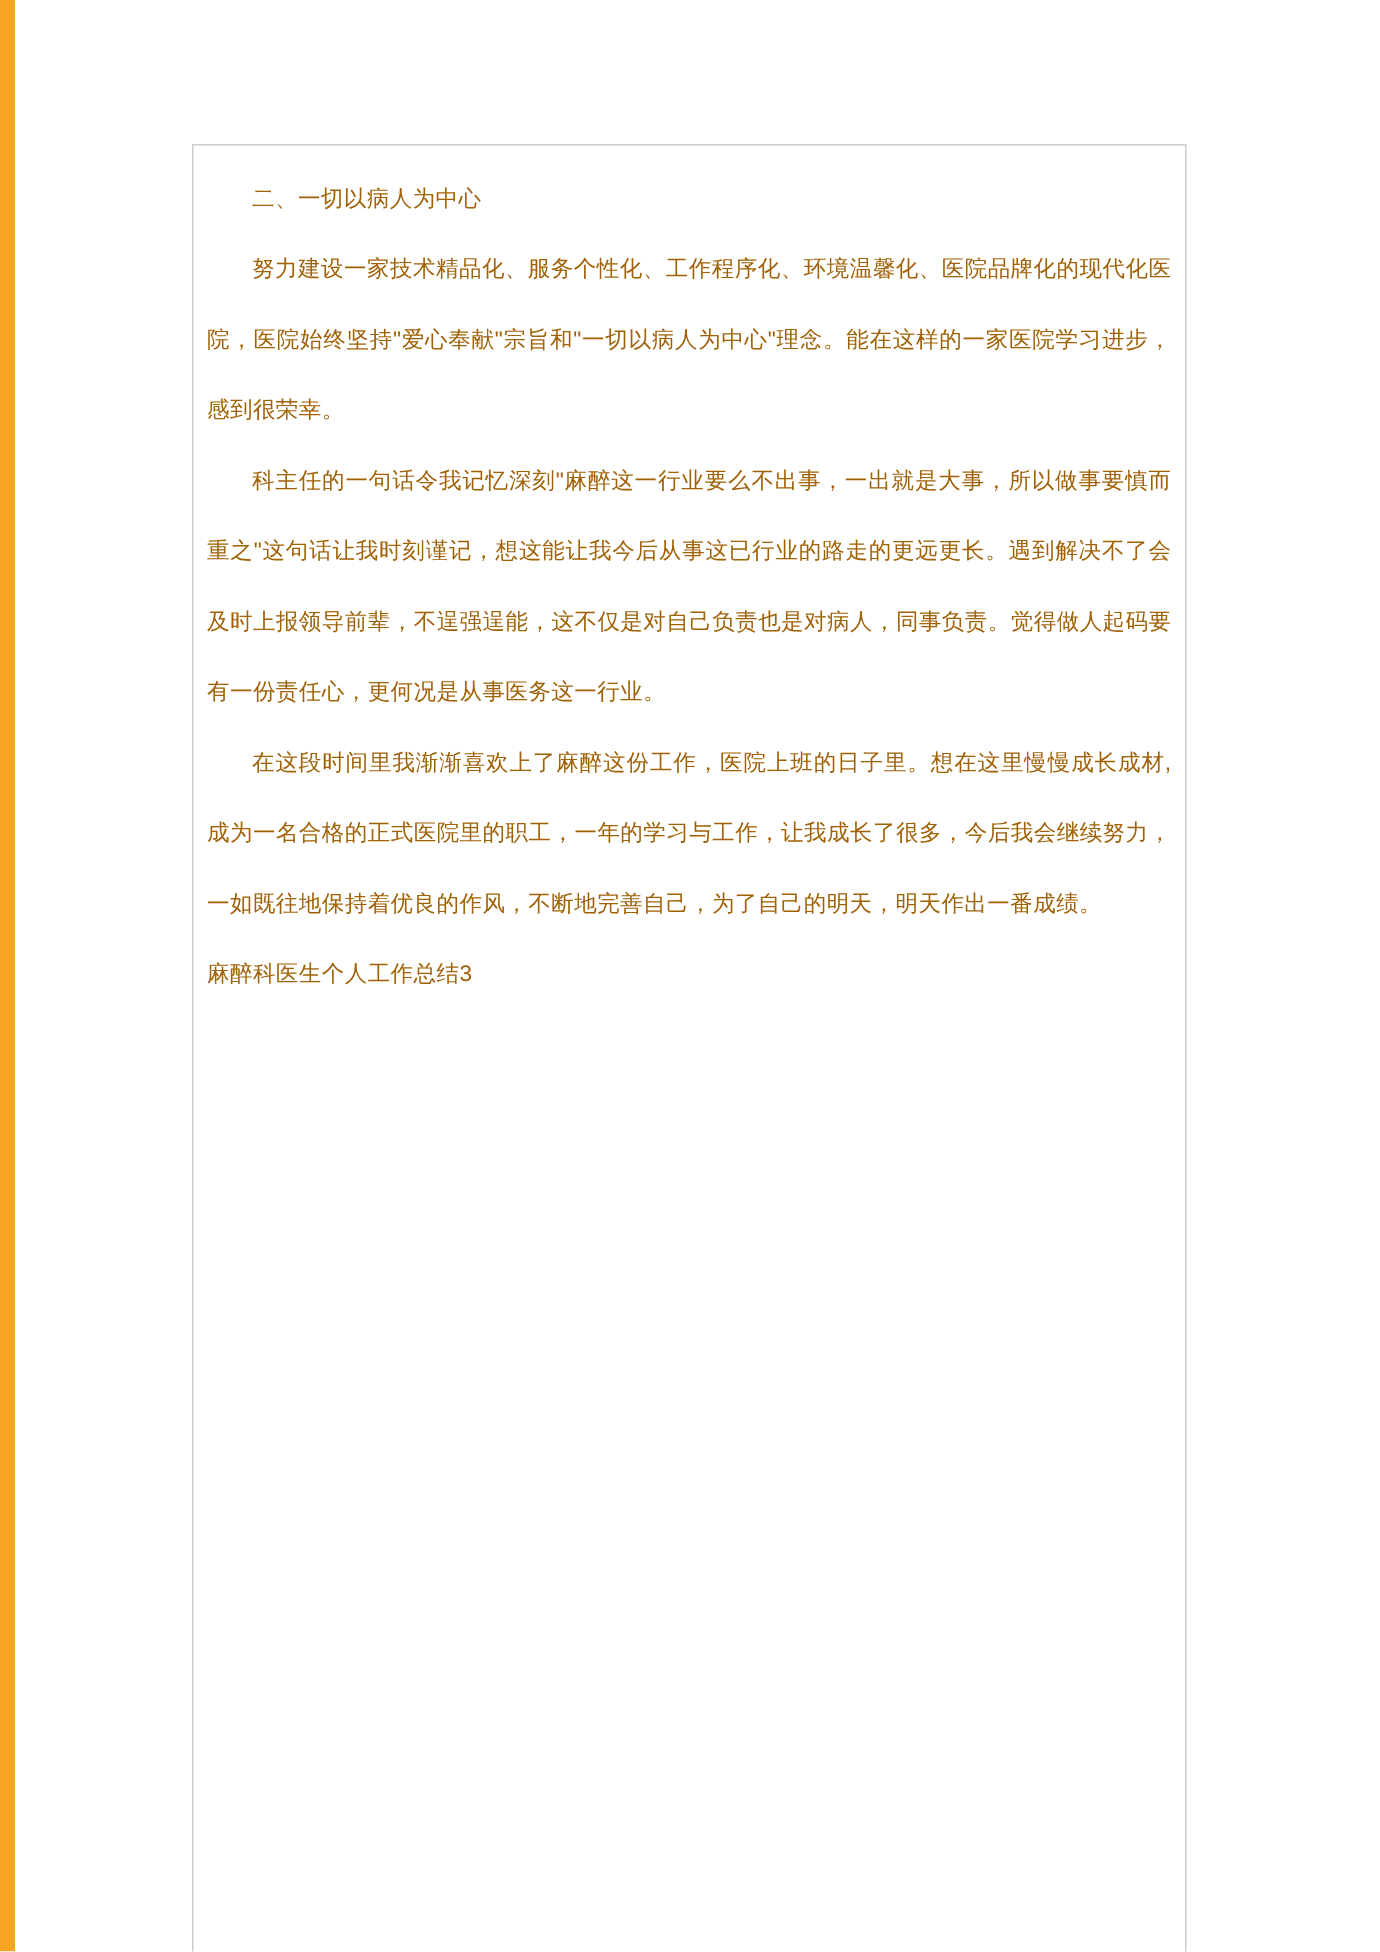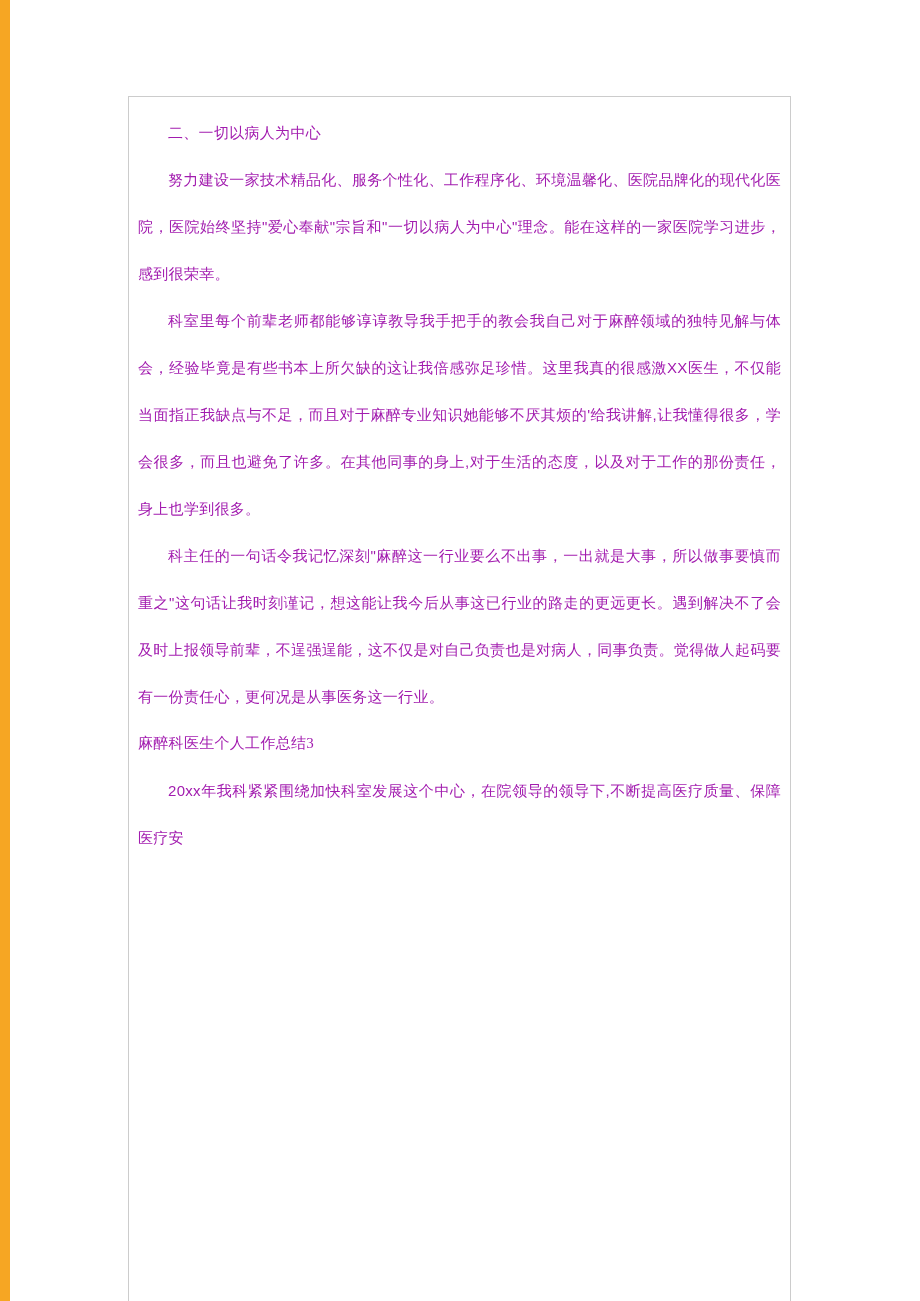--- a/index.html
+++ b/index.html
@@ -27,33 +27,32 @@
     top: 96px;
     width: 663px;
     height: 1260px; 
     border: 1px solid #cccccc;
     background: #ffffff;
     padding: 12px 9px 0 9px;
   }
   .para {
     font-size: 15px;
     line-height: 47px;
-    color: #a21caf;
+    color: #a16207;
     text-align: justify;
     letter-spacing: 0.3px;
     word-break: break-all;
   }
   .para.indent { text-indent: 2em; }
-  .para.no-indent { text-indent: 0; font-family: Liberation Serif, serif; }
+  .para.no-indent { text-indent: 0; }
 </style>
 </head>
 <body>
 
 <div class="accent-strip"></div>
 
 <div class="page">
   <p class="para indent">二、一切以病人为中心</p>
   <p class="para indent">努力建设一家技术精品化、服务个性化、工作程序化、环境温馨化、医院品牌化的现代化医院，医院始终坚持"爱心奉献"宗旨和"一切以病人为中心"理念。能在这样的一家医院学习进步，感到很荣幸。</p>
-  <p class="para indent">科室里每个前辈老师都能够谆谆教导我手把手的教会我自己对于麻醉领域的独特见解与体会，经验毕竟是有些书本上所欠缺的这让我倍感弥足珍惜。这里我真的很感激XX医生，不仅能当面指正我缺点与不足，而且对于麻醉专业知识她能够不厌其烦的'给我讲解,让我懂得很多，学会很多，而且也避免了许多。在其他同事的身上,对于生活的态度，以及对于工作的那份责任，身上也学到很多。</p>
   <p class="para indent">科主任的一句话令我记忆深刻"麻醉这一行业要么不出事，一出就是大事，所以做事要慎而重之"这句话让我时刻谨记，想这能让我今后从事这已行业的路走的更远更长。遇到解决不了会及时上报领导前辈，不逞强逞能，这不仅是对自己负责也是对病人，同事负责。觉得做人起码要有一份责任心，更何况是从事医务这一行业。</p>
+  <p class="para indent">在这段时间里我渐渐喜欢上了麻醉这份工作，医院上班的日子里。想在这里慢慢成长成材,成为一名合格的正式医院里的职工，一年的学习与工作，让我成长了很多，今后我会继续努力，一如既往地保持着优良的作风，不断地完善自己，为了自己的明天，明天作出一番成绩。</p>
   <p class="para no-indent">麻醉科医生个人工作总结3</p>
-  <p class="para indent">20xx年我科紧紧围绕加快科室发展这个中心，在院领导的领导下,不断提高医疗质量、保障医疗安</p>
 </div>
 
 </body></html>

